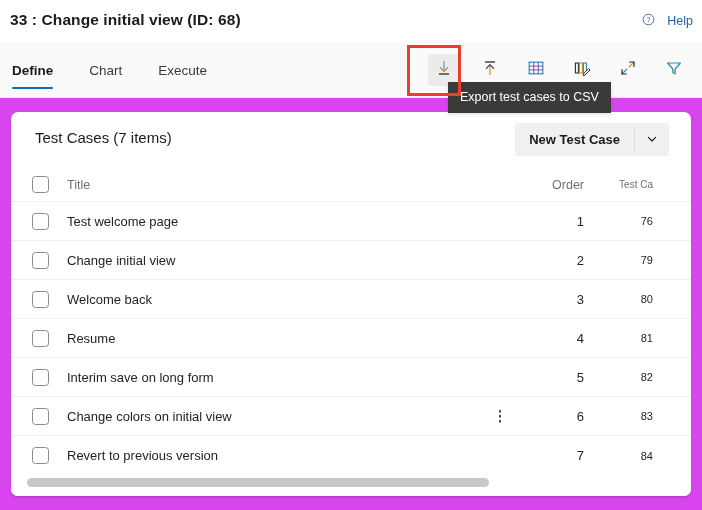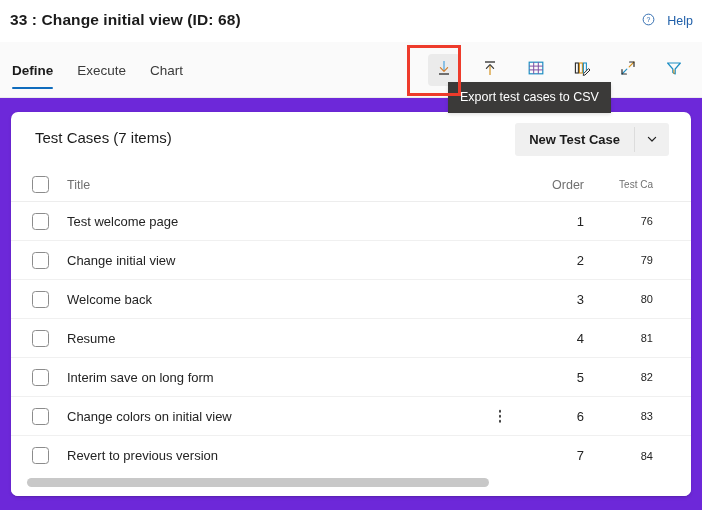--- a/index.html
+++ b/index.html
@@ -6,21 +6,21 @@
   html, body {
     margin: 0; padding: 0;
     width: 702px; height: 510px;
     background: #f5f5f5;
     font-family: "Liberation Sans", sans-serif;
     overflow: hidden;
   }
   #app {
     position: relative;
     width: 702px; height: 510px;
-    background: #6d28d9;
+    background: #d946ef;
   }
 
   
   .titlebar {
     position: absolute; left: 0; top: 0; width: 702px; height: 42px;
     background: #ffffff;
   }
   .page-title {
     position: absolute; left: 10px; top: 11px;
     font-size: 15.5px; font-weight: bold; color: #1b1b1b;
@@ -33,21 +33,21 @@
     cursor: pointer; white-space: nowrap;
   }
   .help-icon { display: inline-block; line-height: 1; font-size: 13px; color: #1f5fa9; }
 
   
   .commandbar {
     position: absolute; left: 0; top: 42px; width: 702px; height: 56px;
     background: #fafafa;
     border-bottom: 1px solid #ebebeb;
   }
-  .tabs { position: absolute; left: 10px; top: 0; height: 56px; display: flex; align-items: center; gap: 0; }
+  .tabs { position: absolute; left: 10px; top: 0; height: 56px; display: flex; align-items: center; gap: 12px; }
   .tab {
     position: relative; height: 56px; display: flex; align-items: center;
     padding: 0 12px; font-size: 13.5px; color: #3a3a3a; cursor: pointer;
   }
   .tab:first-child { padding-left: 2px; }
   .tab.active { color: #1b1b1b; font-weight: 600; }
   .tab.active::after {
     content: ""; position: absolute; left: 2px; right: 12px; bottom: 9px;
     height: 2.5px; background: #0f6cbd; border-radius: 2px;
   }
@@ -150,24 +150,24 @@
     </div>
   </div>
 
   <div class="commandbar">
 
     <div class="tabs">
       <div class="tab active">
         <span>Define</span>
       </div>
       <div class="tab">
+        <span>Chart</span>
+      </div>
+      <div class="tab">
         <span>Execute</span>
-      </div>
-      <div class="tab">
-        <span>Chart</span>
       </div>
     </div>
 
     <div class="toolbar">
 
       <div class="tool-btn pressed">
         <span>
           <svg width="20" height="20" viewBox="0 0 20 20" fill="none">
             <line x1="10" y1="3" x2="10" y2="12.6" stroke="#4aa3df" stroke-width="1.2"></line>
             <path d="M6.4 9.6 L10 13.3 L13.6 9.6" stroke="#d07c2a" stroke-width="1.2" fill="none" stroke-linecap="round" stroke-linejoin="round"></path>

